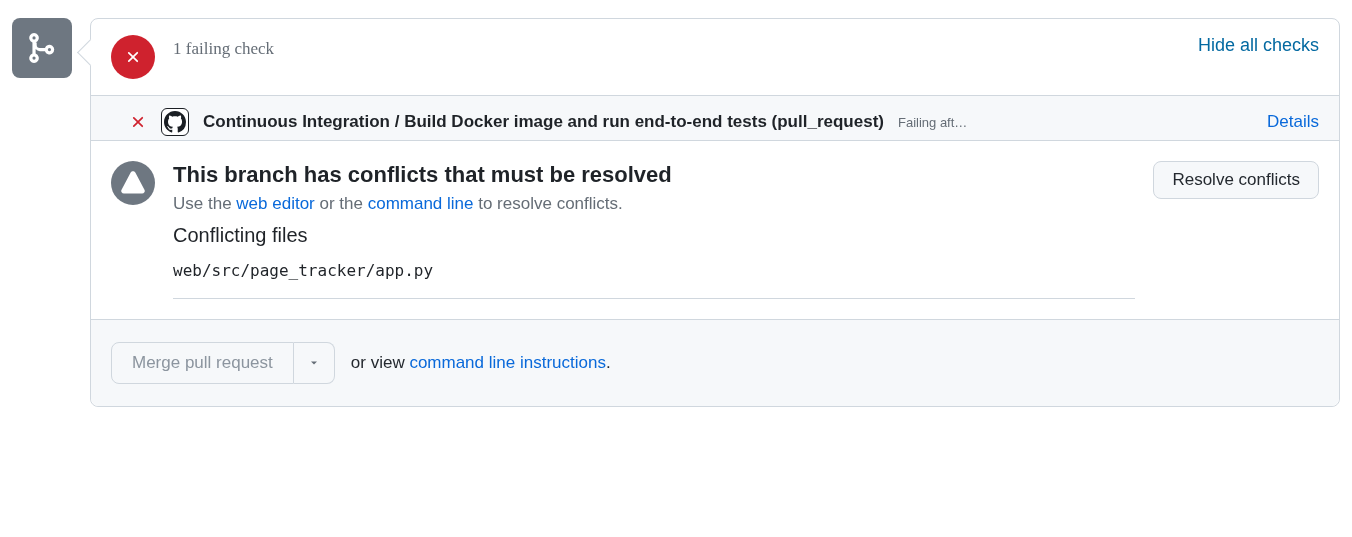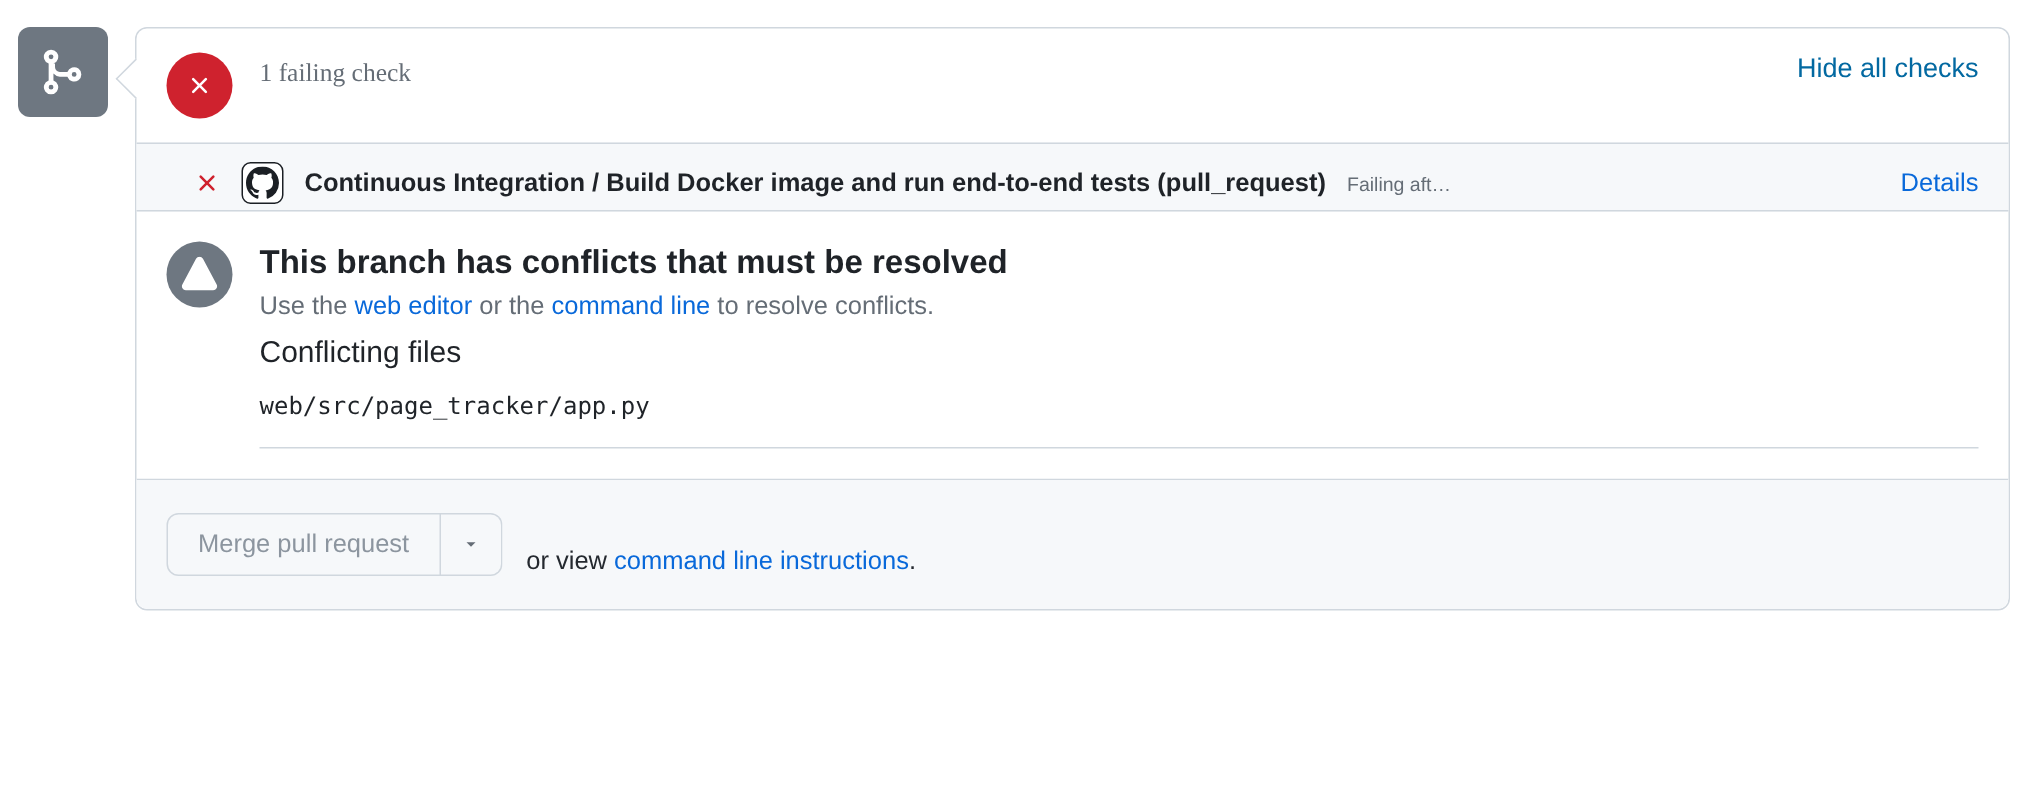--- a/index.html
+++ b/index.html
@@ -186,21 +186,21 @@
 .hr-inset {
   border-top: 1px solid #d0d7de;
   margin: 18px 0 0 62px;
 }
 .merge-footer {
   background: #f6f8fa;
   padding: 22px 20px;
   border-top: 1px solid #d0d7de;
   border-radius: 0 0 8px 8px;
   display: flex;
-  align-items: flex-end;
+  align-items: center;
   gap: 16px;
 }
 .btn-group {
   display: flex;
 }
 .btn-merge {
   font-size: 17px;
   padding: 10px 20px;
   border: 1px solid #d0d7de;
   border-radius: 8px 0 0 8px;
@@ -273,20 +273,21 @@
       </div>
       <div class="conflict-body">
         <div class="conflict-title">This branch has conflicts that must be resolved</div>
         <div class="conflict-sub">
           <span>Use the </span><a>web editor</a><span> or the </span><a>command line</a><span> to resolve conflicts.</span>
         </div>
         <div class="conflicting-files-title">Conflicting files</div>
         <div class="file-path">web/src/page_tracker/app.py</div>
         <div class="hr-inset" style="margin-left:0"></div>
       </div>
+      <button class="btn">Resolve conflicts</button>
     </div>
 
     <div class="merge-footer">
       <div class="btn-group">
         <button class="btn-merge" disabled="">Merge pull request</button>
         <button class="btn-caret">
           <svg viewBox="0 0 16 16">
               <path d="M4 6l4 4 4-4H4z"></path>
             </svg>
         </button>

